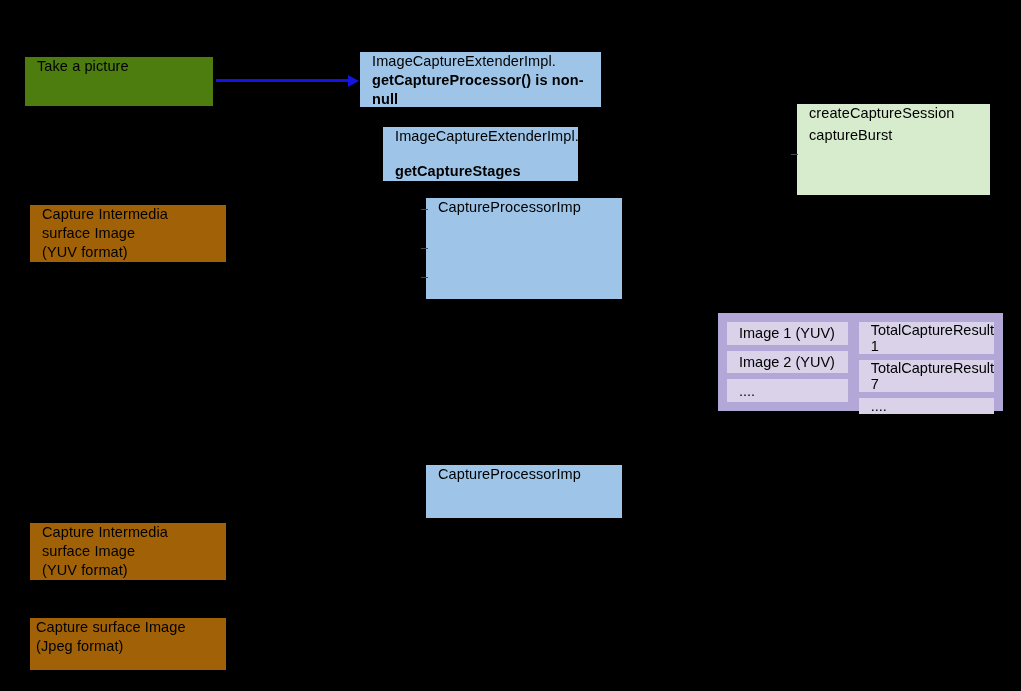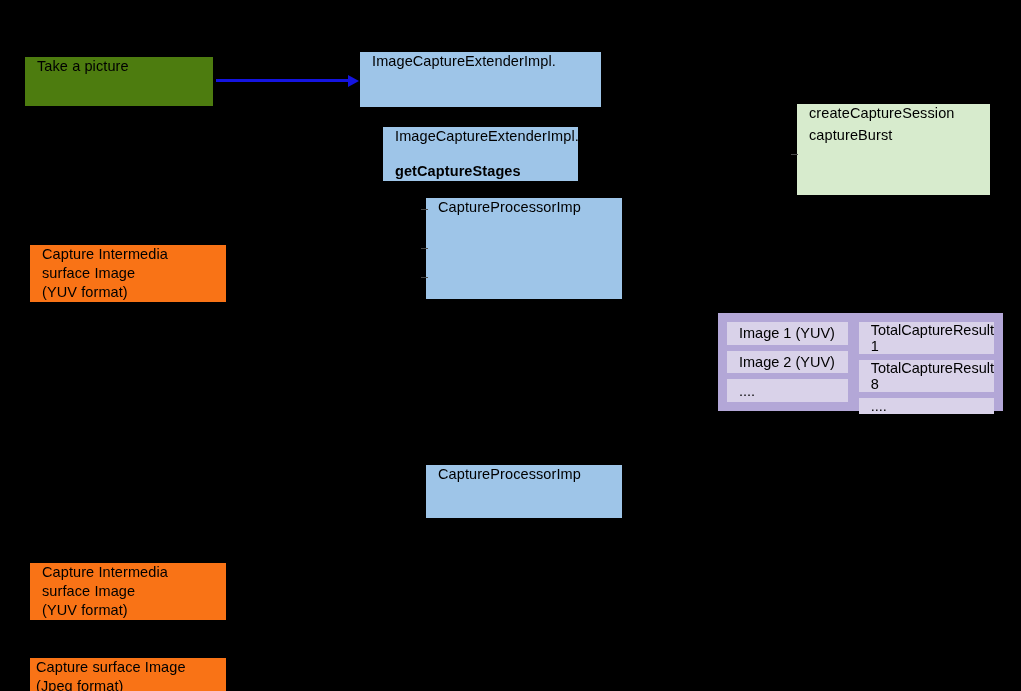--- a/index.html
+++ b/index.html
@@ -31,22 +31,21 @@
   .node .txt {
     white-space: pre-line;
   }
   .node .bold {
     font-weight: bold;
   }
   .yellow-strong {
     background: #4d7c0f;
   }
   .yellow-soft {
-    background: #f97316;
-    margin-top: 40px;
+    background: #a16207;
   }
   .blue {
     background: #9EC5E8;
   }
   .green {
     background: #D7EBCD;
   }
   .pad-l {
     padding-left: 12px;
     padding-right: 8px;
@@ -105,20 +104,21 @@
 
   <div class="node yellow-strong pad-l" style="left:25px; top:57px; width:188px; height:49px;">
     <span class="txt">Take a picture</span>
   </div>
 
   <div class="arrow-line" style="left:216px; top:79px; width:134px;"></div>
   <div class="arrow-head" style="left:348px; top:74.5px;"></div>
 
   <div class="node blue pad-l" style="left:360px; top:52px; width:241px; height:55px;">
     <span class="txt">ImageCaptureExtenderImpl.</span>
+    <span class="txt bold">getCaptureProcessor() is non-null</span>
   </div>
 
   <div class="node blue pad-l" style="left:383px; top:127px; width:195px; height:54px;">
     <span class="txt">ImageCaptureExtenderImpl.</span>
     <span class="txt bold">getCaptureStages</span>
   </div>
 
   <div class="node blue pad-l" style="left:426px; top:198px; width:196px; height:101px;">
     <span class="txt">CaptureProcessorImp</span>
   </div>
@@ -157,18 +157,18 @@
   </div>
 
   <div class="purple-group" style="left:718px; top:313px; width:285px; height:98px;">
     <div class="purple-col">
       <div class="purple-cell">Image 1 (YUV)</div>
       <div class="purple-cell">Image 2 (YUV)</div>
       <div class="purple-cell">....</div>
     </div>
     <div class="purple-col">
       <div class="purple-cell">TotalCaptureResult 1</div>
-      <div class="purple-cell">TotalCaptureResult 8</div>
+      <div class="purple-cell">TotalCaptureResult 7</div>
       <div class="purple-cell">....</div>
     </div>
   </div>
 
 </div>
 
 </body></html>

